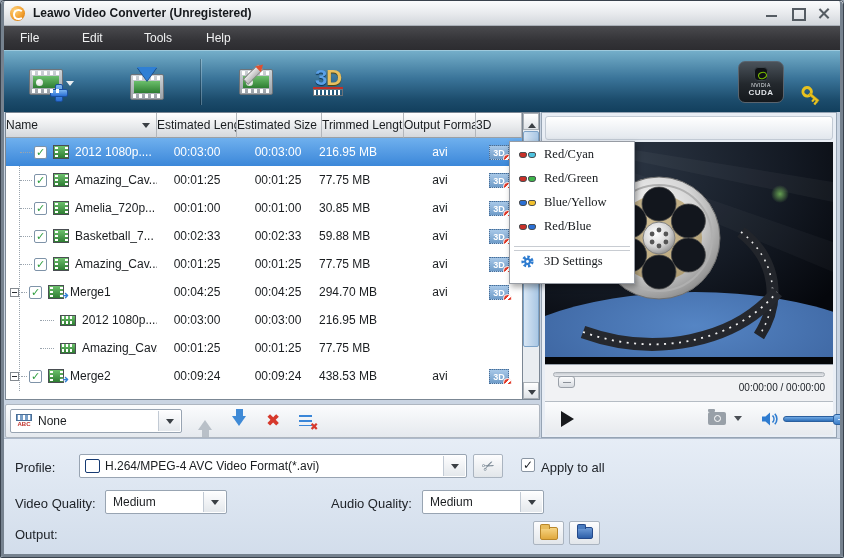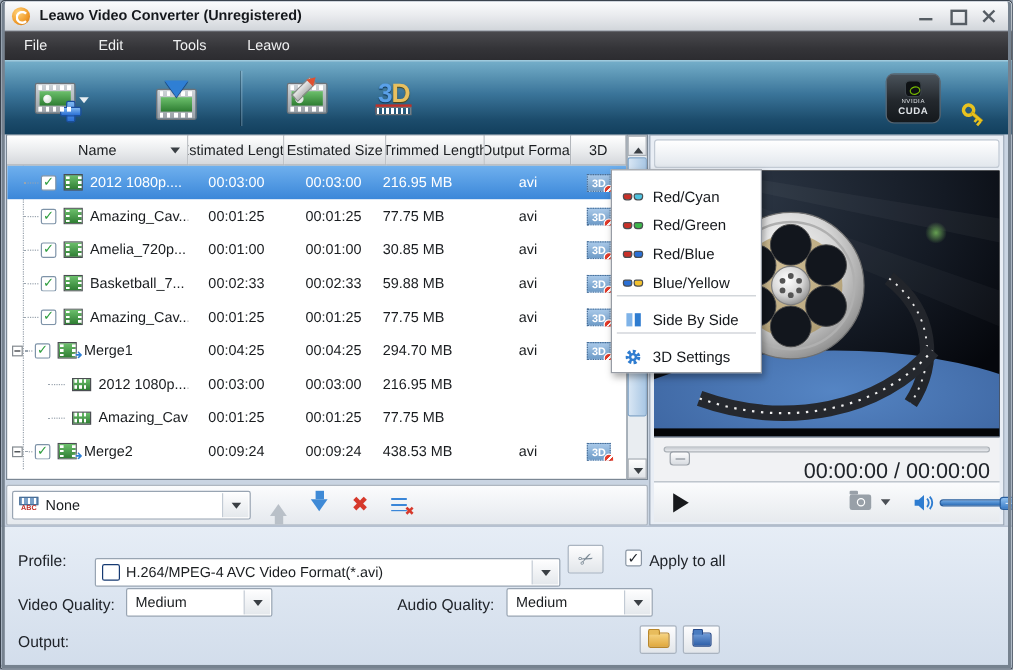--- a/index.html
+++ b/index.html
@@ -65,21 +65,21 @@
   .cuda .eye::after{content:"";position:absolute;left:2.5px;top:3.5px;width:7px;height:5px;border-radius:50%;
     border:1.6px solid #76b900;transform:rotate(-15deg);}
   .cuda .nv{font-size:5px;letter-spacing:.5px;} .cuda .cu{font-size:8px;font-weight:bold;letter-spacing:.5px;}
   .key{position:absolute;left:797px;top:32px;width:24px;height:24px;}
   
   .main-bg{position:absolute;left:0;top:111px;width:844px;height:326px;background:#c9d4e2;}
   .grid{position:absolute;left:4px;top:111px;width:535px;height:288px;background:#fff;border:1px solid #7b8794;z-index:5;}
   .thead{position:absolute;left:0;top:0;height:25px;display:flex;}
   .th{height:25px;background:linear-gradient(#ffffff,#e9ebed 55%,#d5d8dc);
     border-right:1px solid #b2b6bb;border-bottom:1px solid #9aa0a6;
-    font-size:12px;color:#1a1d20;display:flex;align-items:center;justify-content:center;
+    font-size:12px;color:#1a1d20;display:flex;align-items:center;
     overflow:hidden;white-space:nowrap;position:relative;}
   .th .sortcaret{position:absolute;right:6px;top:10px;width:0;height:0;border:4px solid transparent;border-top:5px solid #3a3f44;}
   .tbody{position:absolute;left:0;top:25px;width:516px;height:261px;overflow:hidden;}
   .treeline{position:absolute;left:13px;top:0;bottom:8px;width:0;border-left:1px dotted #9aa4ae;}
   .trow{position:relative;height:28px;display:flex;align-items:center;font-size:12px;color:#1a1d20;}
   .trow.sel{background:linear-gradient(#6fb0ee,#3b87d9);color:#fff;}
   .c{overflow:hidden;white-space:nowrap;flex:none;}
   .c1{width:151px;display:flex;align-items:center;}
   .c2{width:80px;text-align:center;} .c3{width:82px;text-align:center;}
   .c4{width:85px;text-align:left;} .c5{width:72px;text-align:center;}
@@ -110,42 +110,42 @@
   .vscroll{position:absolute;left:521px;top:111px;width:18px;height:288px;background:#e9edf1;border:1px solid #7b8794;z-index:6;}
   .sbtn{position:absolute;left:0;width:16px;height:17px;background:linear-gradient(#fff,#dfe3e7);border:1px solid #aab0b6;}
   .sbtn::after{content:"";position:absolute;left:4px;width:0;height:0;border:4px solid transparent;}
   .sbtn.up{top:0;} .sbtn.up::after{top:5px;border-bottom:5px solid #3a3f44;}
   .sbtn.down{bottom:0;} .sbtn.down::after{top:7px;border-top:5px solid #3a3f44;}
   .sthumb{position:absolute;left:0;top:18px;width:16px;height:216px;
     background:linear-gradient(90deg,#d8e6f4,#a9c7e4);border:1px solid #7da3c8;border-radius:2px;}
   
   .menu3d{position:absolute;left:508px;top:140px;width:126px;background:#fff;border:1px solid #979ca4;
     box-shadow:2px 3px 6px rgba(0,0,0,.35);z-index:100;padding:5px 0;}
-  .m-item{height:24px;display:flex;align-items:flex-end;padding-left:9px;font-size:12.5px;color:#15181c;}
+  .m-item{height:24px;display:flex;align-items:flex-start;padding-left:9px;font-size:12.5px;color:#15181c;font-family:Liberation Serif, serif;}
   .m-ico{width:17px;height:15px;margin-right:8px;display:flex;align-items:center;justify-content:center;flex:none;}
   .m-sep{height:1px;background:#c8ccd2;margin:3px 4px;}
   .glasses{display:flex;gap:1px;align-items:center;}
   .glasses i{width:8px;height:6px;border:1px solid #4a4e52;border-radius:2px 2px 3px 3px;}
   .ico-il{width:14px;height:11px;background-image:repeating-linear-gradient(#3a86d8 0 2.6px,transparent 2.6px 4.6px);}
   .ico-sbs{display:flex;gap:2px;} .ico-sbs i{width:5px;height:11px;} 
   .ico-sbs i:first-child{background:#7fb3e8;} .ico-sbs i:last-child{background:#2e7cd0;}
   .ico-off{width:13px;height:13px;border-radius:50%;border:3px solid #d6362a;background:
     linear-gradient(135deg,transparent 44%,#d6362a 44% 58%,transparent 58%),#fff;}
   
   .rpanel{position:absolute;left:540px;top:111px;width:296px;height:326px;background:#e9eef5;border:1px solid #96a4b4;z-index:5;}
   .rp-topbar{position:absolute;left:3px;top:3px;width:288px;height:24px;border:1px solid #c2cad4;border-radius:3px;
     background:linear-gradient(#ffffff,#e2e7ed);}
   .preview{position:absolute;left:3px;top:29px;width:288px;height:222px;background:#000;overflow:hidden;}
   .seekarea{position:absolute;left:3px;top:251px;width:288px;height:37px;background:#f1f2f4;border-top:1px solid #9aa2ac;}
   .seektrack{position:absolute;left:8px;top:7px;width:272px;height:5px;border-radius:3px;
     background:linear-gradient(#c8ccd1,#e8eaee);border:1px solid #aab0b6;}
   .seekhandle{position:absolute;left:4px;top:3px;width:17px;height:12px;border-radius:3px;
     background:linear-gradient(#fdfdfe,#d8dce1);border:1px solid #9aa0a8;}
   .seekhandle::after{content:"";position:absolute;left:4px;top:5px;width:8px;height:1px;background:#8a9098;}
-  .ptime{position:absolute;right:8px;top:17px;font-size:18px;color:#20242a;}
+  .ptime{position:absolute;right:8px;top:17px;font-size:10px;color:#20242a;}
   .ctrlbar{position:absolute;left:3px;top:288px;width:288px;height:34px;border-top:1px solid #b5bcc4;
     background:linear-gradient(#fbfcfd,#e7eaee);display:flex;align-items:center;}
   .play{width:0;height:0;border:8px solid transparent;border-left:13px solid #17191c;margin-left:16px;}
   .stopb{width:11px;height:11px;background:#a8adb3;margin-left:22px;}
   .camwrap{margin-left:104px;display:flex;align-items:center;}
   .cam{width:18px;height:13px;background:#98a0a8;border-radius:2px;position:relative;}
   .cam::before{content:"";position:absolute;left:-0px;top:-3px;width:7px;height:3px;background:#98a0a8;border-radius:1px;}
   .cam::after{content:"";position:absolute;left:5.5px;top:3px;width:5px;height:5px;border-radius:50%;border:1.5px solid #fff;}
   .smallcaret{width:0;height:0;border:4px solid transparent;border-top:5px solid #4a4f55;margin-left:8px;margin-top:4px;}
   .vol{margin-left:20px;display:flex;align-items:center;}
@@ -205,21 +205,21 @@
       <span class="wb wb-min"></span>
       <span class="wb wb-max"></span>
       <span class="wb wb-close"></span>
     </span>
   </div>
 
   <div class="menubar" id="menubar">
       <span class="menu-item">File</span>
       <span class="menu-item">Edit</span>
       <span class="menu-item">Tools</span>
-      <span class="menu-item">Leawo</span>
+      <span class="menu-item">Help</span>
     </div>
 
   <div class="toolbar">
     <div class="tbtn" style="left:26px">
       <span class="film">
           <span class="pic"></span>
           <span class="ball"></span>
           <span class="ovl ovl-plus"></span>
         </span>
       <span class="caret-w"></span>
@@ -532,60 +532,51 @@
           <span class="glasses">
             <i style="background:#c83028"></i>
             <i style="background:#3db54a"></i>
           </span>
         </span>
         <span class="m-lbl">Red/Green</span>
       </div>
       <div class="m-item">
         <span class="m-ico">
           <span class="glasses">
+            <i style="background:#2a6fd4"></i>
+            <i style="background:#f2c12e"></i>
+          </span>
+        </span>
+        <span class="m-lbl">Blue/Yellow</span>
+      </div>
+      <div class="m-item">
+        <span class="m-ico">
+          <span class="glasses">
             <i style="background:#c83028"></i>
             <i style="background:#2a6fd4"></i>
           </span>
         </span>
         <span class="m-lbl">Red/Blue</span>
       </div>
-      <div class="m-item">
-        <span class="m-ico">
-          <span class="glasses">
-            <i style="background:#2a6fd4"></i>
-            <i style="background:#f2c12e"></i>
-          </span>
-        </span>
-        <span class="m-lbl">Blue/Yellow</span>
-      </div>
       <div class="m-sep"></div>
-      <div class="m-item">
-        <span class="m-ico">
-          <span class="ico-sbs">
-            <i></i>
-            <i></i>
-          </span>
-        </span>
-        <span class="m-lbl">Side By Side</span>
-      </div>
       <div class="m-sep"></div>
       <div class="m-item">
         <span class="m-ico">
           <svg width="15" height="15" viewBox="0 0 15 15">
             <circle cx="7.5" cy="7.5" r="4.4" fill="none" stroke="#2e7cd0" stroke-width="3.4" stroke-dasharray="2.3 1.7"></circle>
             <circle cx="7.5" cy="7.5" r="3.4" fill="#2e7cd0"></circle>
             <circle cx="7.5" cy="7.5" r="1.4" fill="#fff"></circle>
           </svg>
         </span>
         <span class="m-lbl">3D Settings</span>
       </div>
     </div>
 
   <div class="trackrow">
-    <div class="combo" style="width:199px;margin-left:4px">
+    <div class="combo" style="width:172px;margin-left:4px">
       <span class="sub-ico">
           <span class="strip"></span>
           <span class="abc">ABC</span>
         </span>
       <span>None</span>
       <span class="arrowbtn"></span>
     </div>
     <span class="tr-btn">
         <span class="fatarrow up-dis"></span>
       </span>
@@ -597,21 +588,21 @@
       </span>
     <span class="tr-btn">
         <span class="clr-ico">
           <span class="x">✖</span>
         </span>
       </span>
   </div>
 
   <div class="bpanel">
     <span class="lbl" style="left:14px;top:21px">Profile:</span>
-    <div class="combo pcombo" style="left:78px;top:26px;width:388px">
+    <div class="combo pcombo" style="left:78px;top:15px;width:388px">
       <span class="prof-ico"></span>
       <span>H.264/MPEG-4 AVC Video Format(*.avi)</span>
       <span class="arrowbtn"></span>
     </div>
     <div class="toolbtn" style="left:472px;top:15px;width:30px">
       <span class="scissors">✂</span>
     </div>
     <span class="cb2" style="left:520px;top:19px">✓</span>
     <span class="lbl" style="left:540px;top:21px">Apply to all</span>
 

